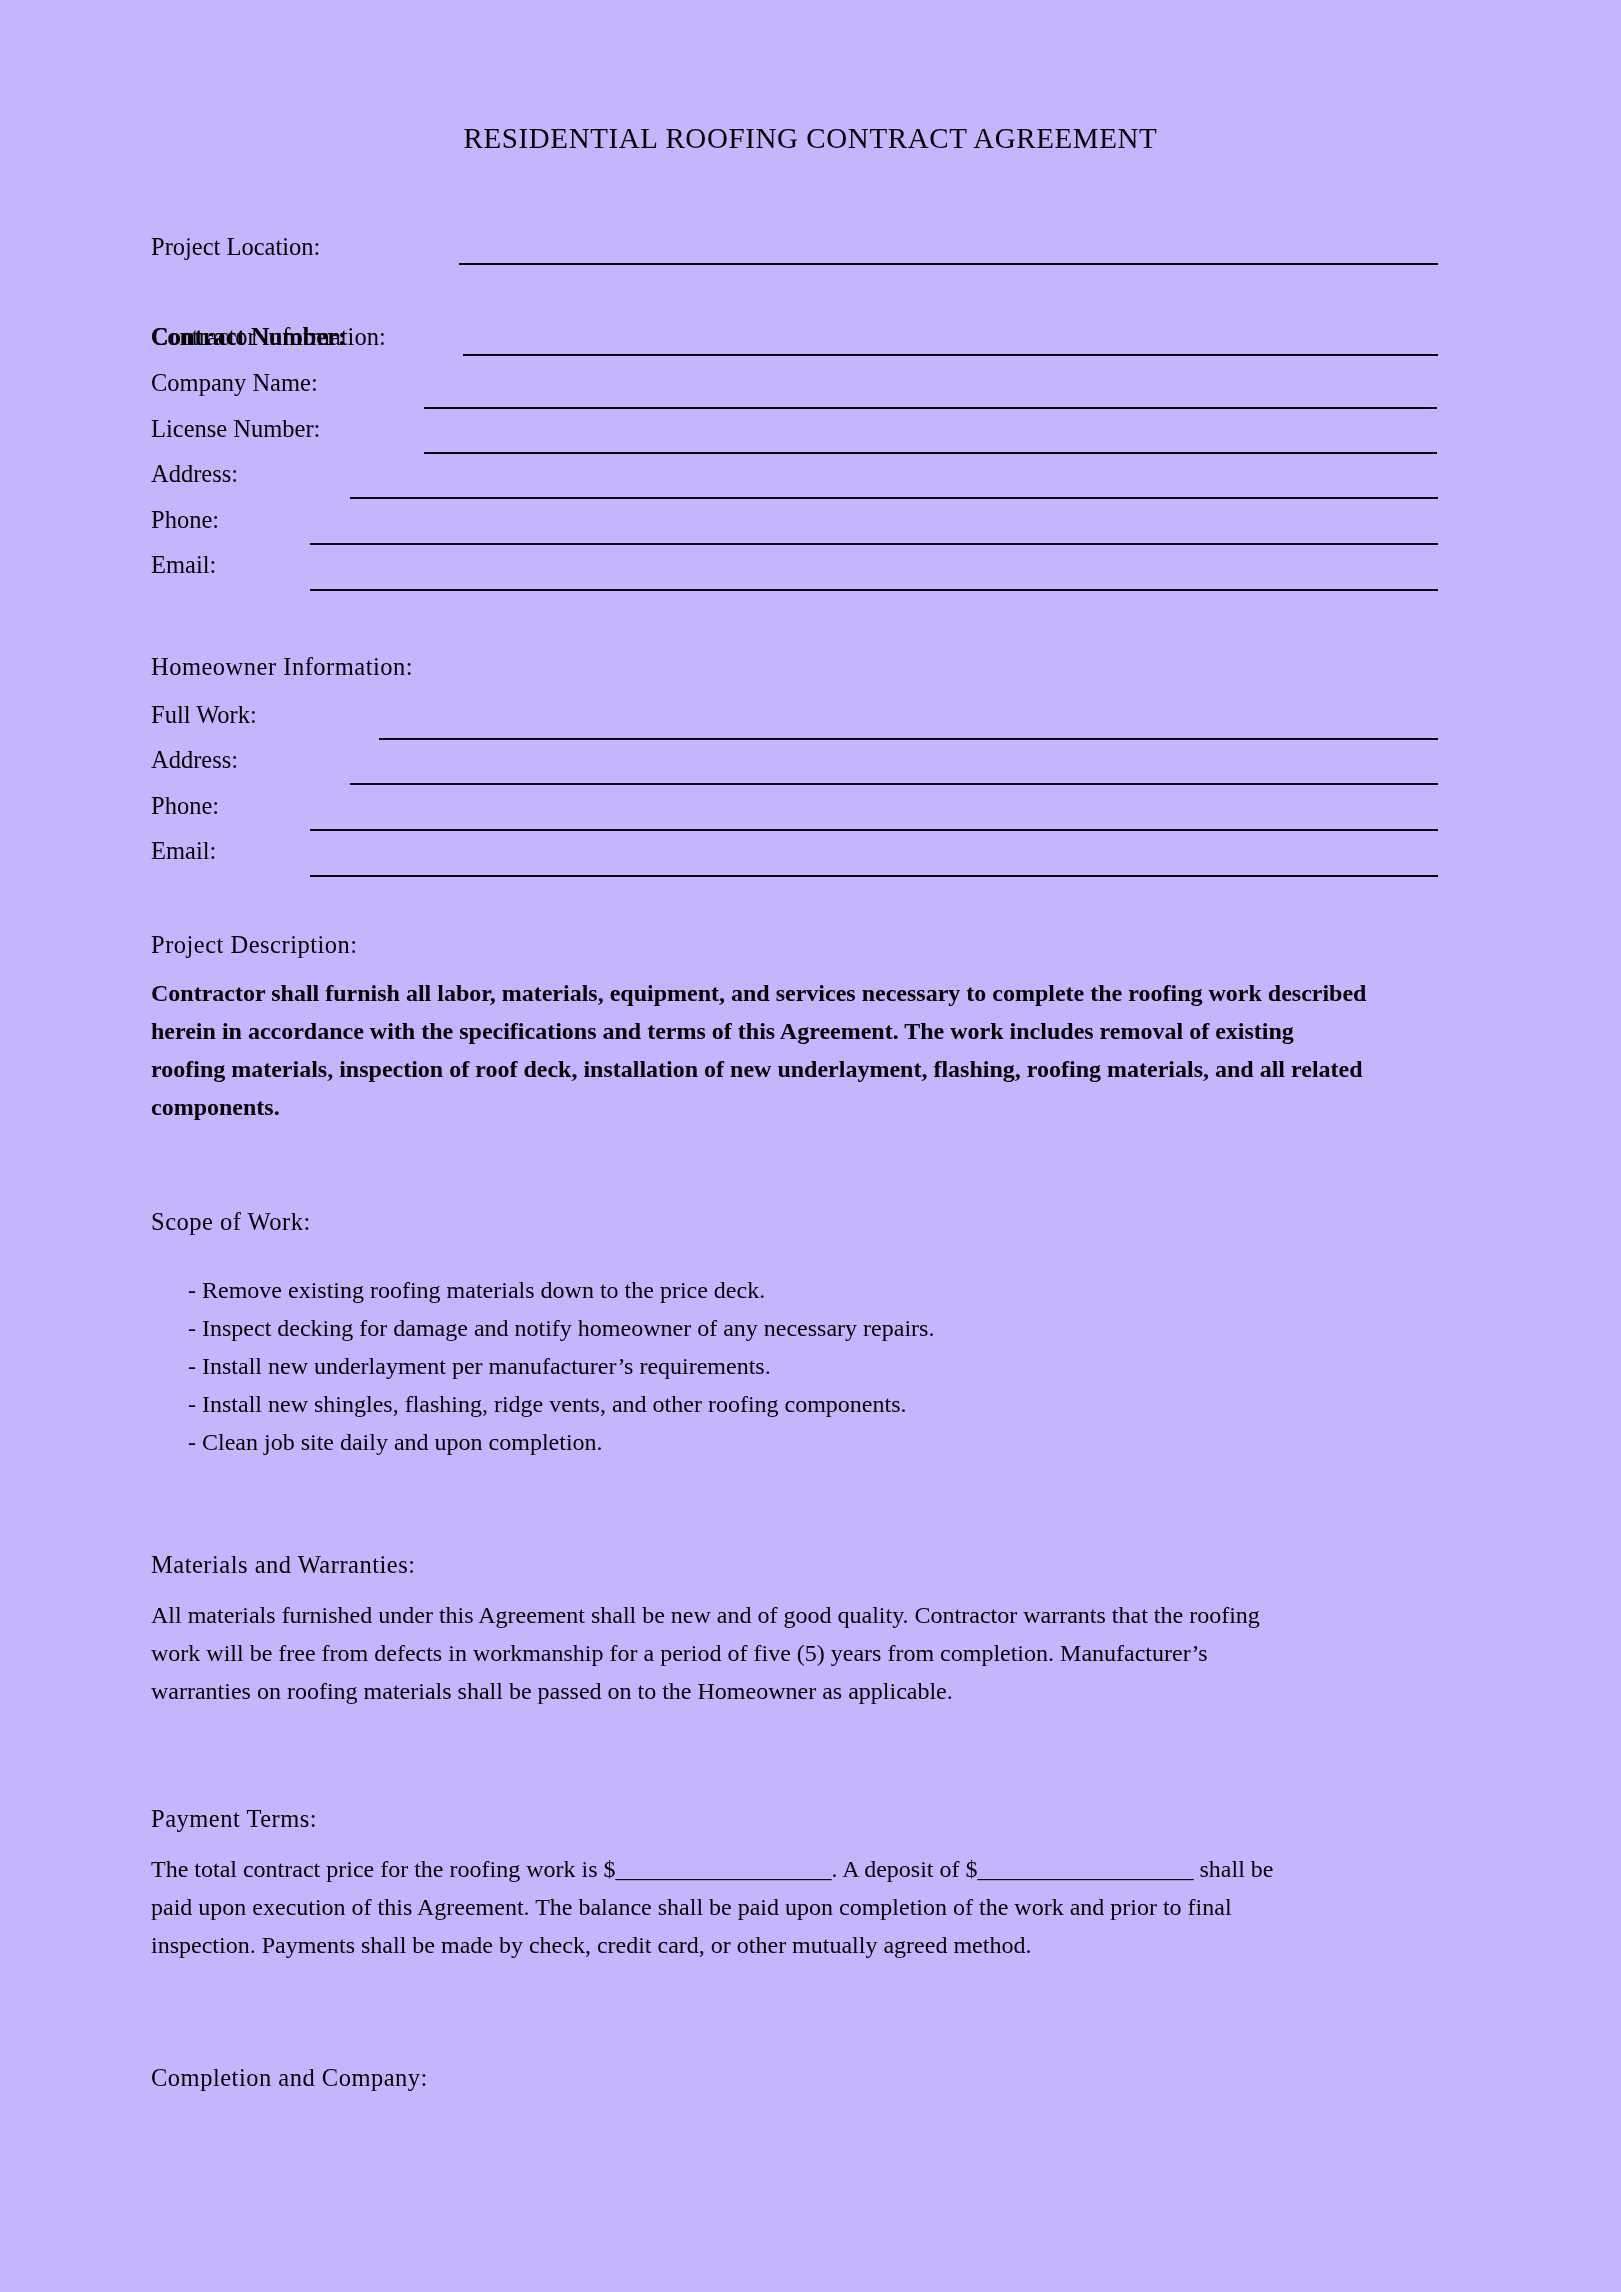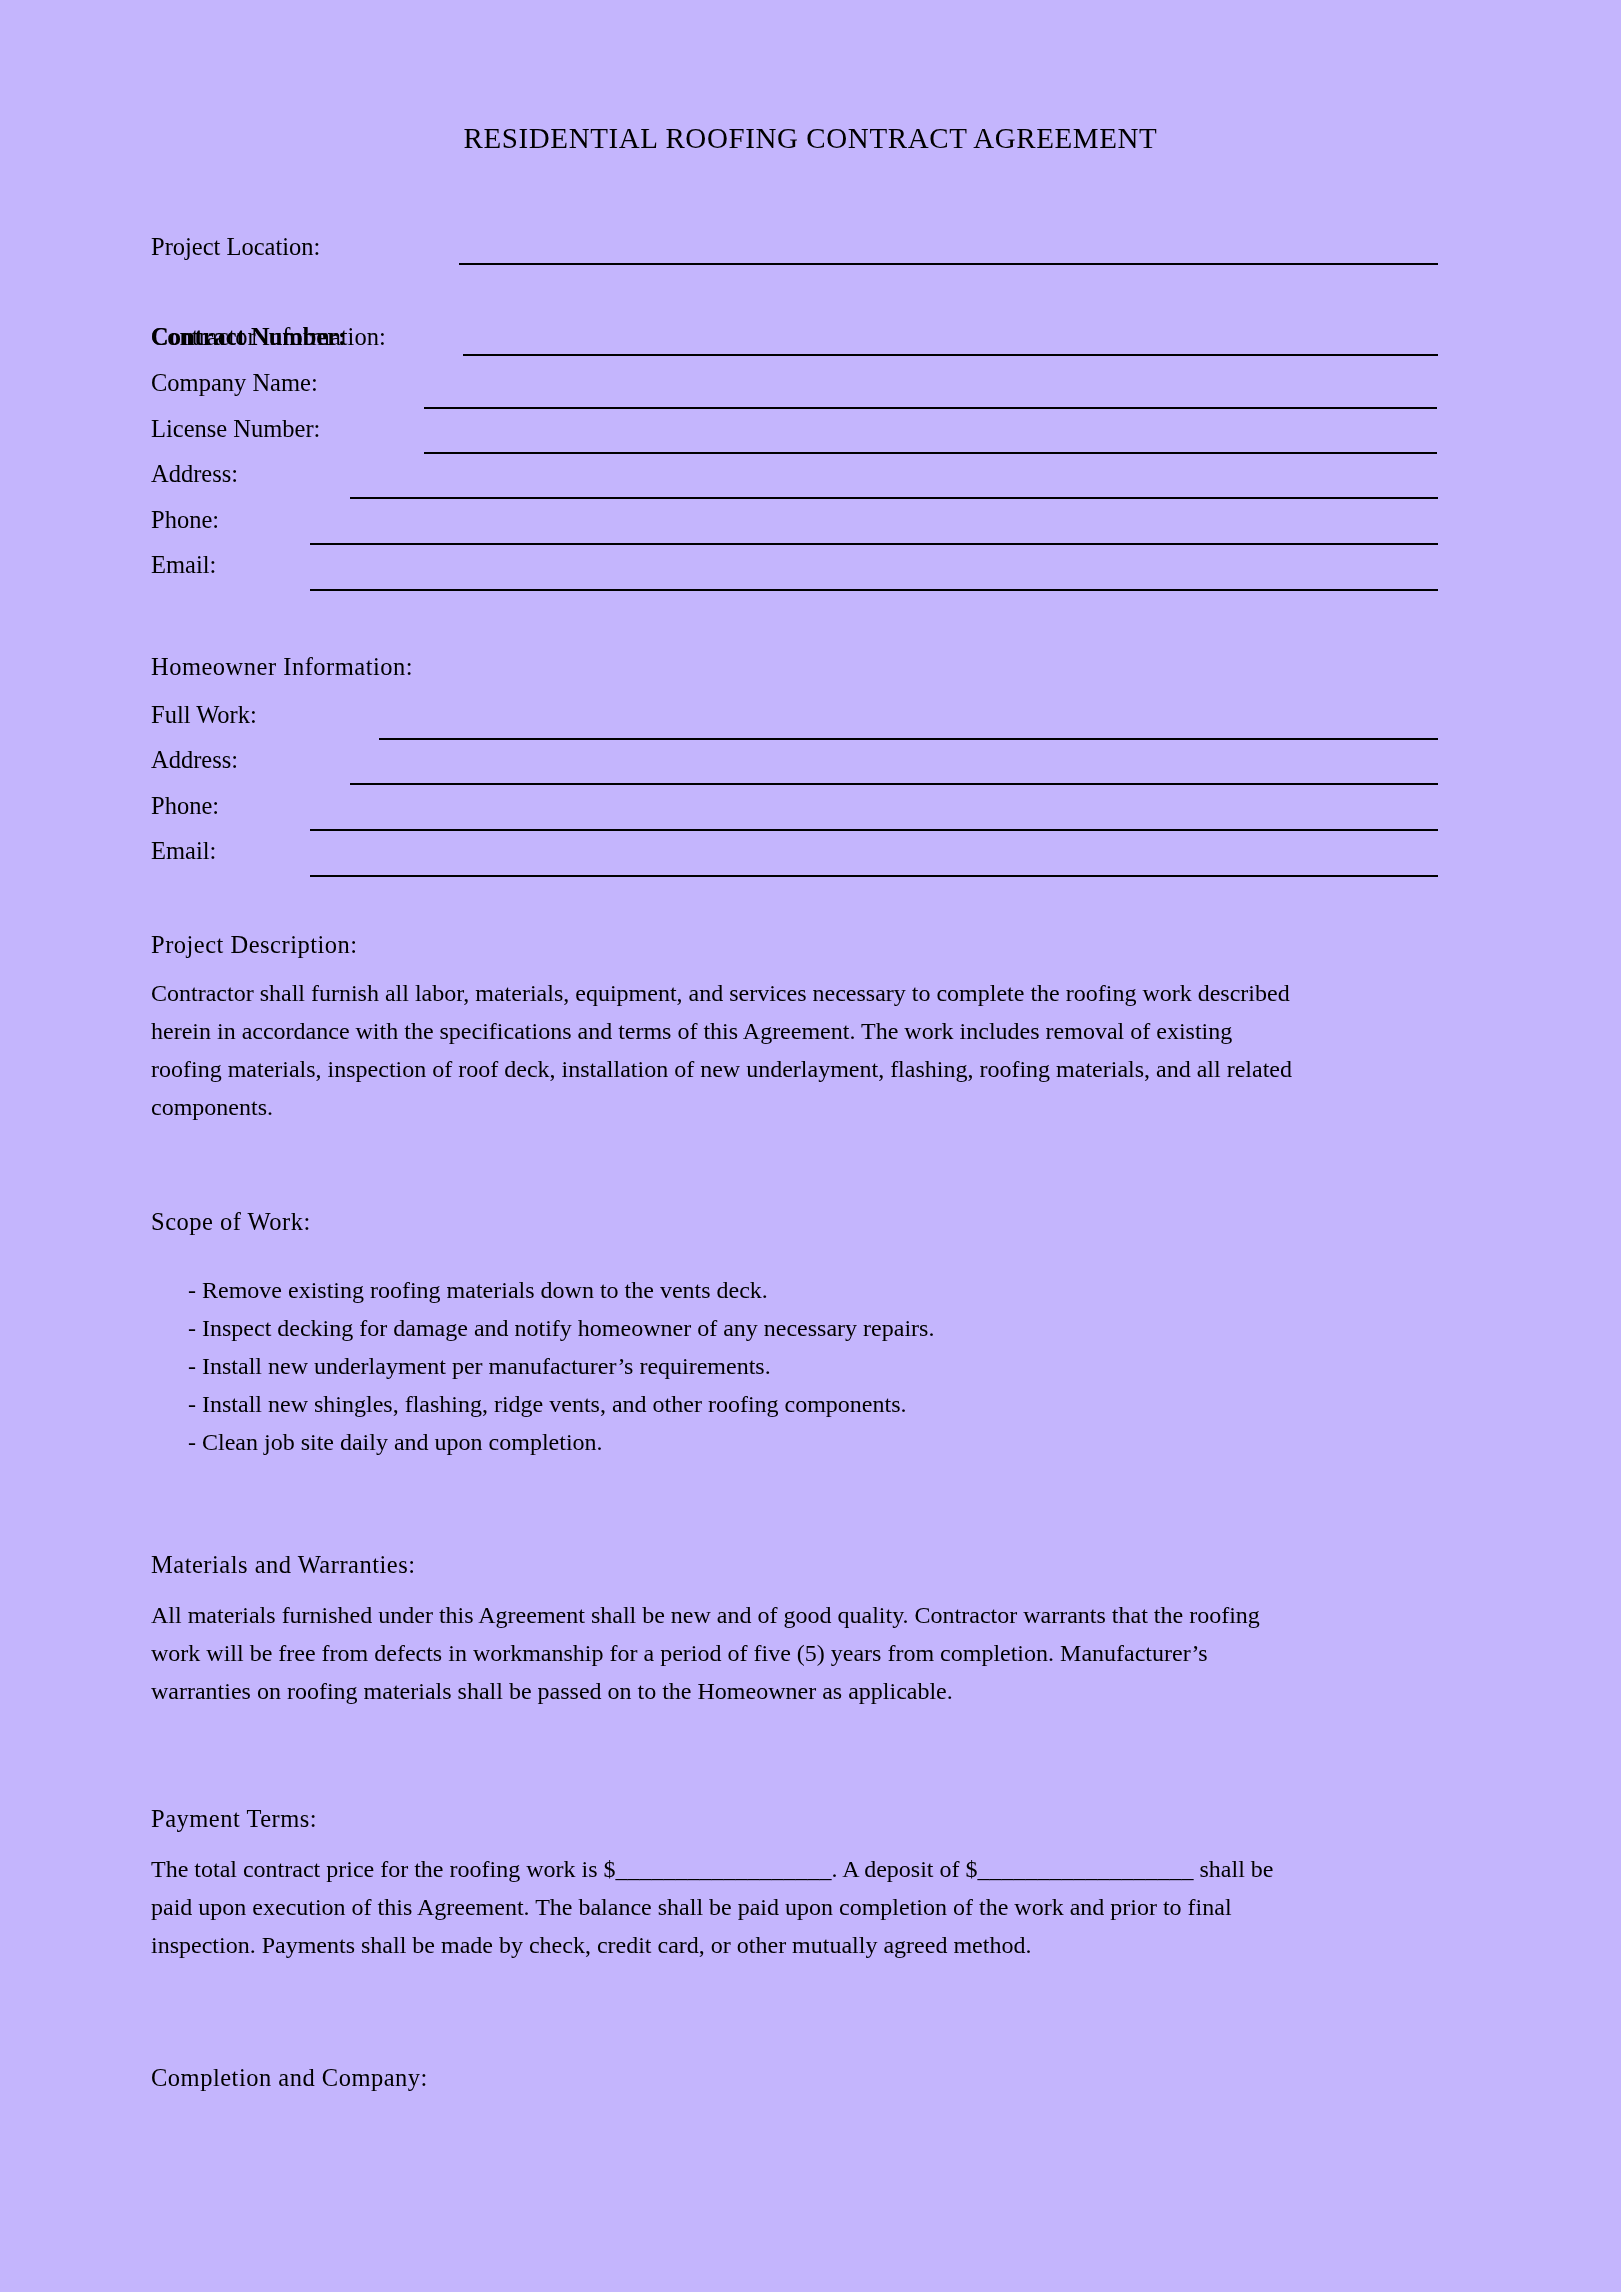--- a/index.html
+++ b/index.html
@@ -128,31 +128,31 @@
   <div class="rule" style="left:350px; top:783px; width:1088px;"></div>
 
   <div class="abs" style="left:151px; top:794px;">Phone:</div>
   <div class="rule" style="left:310px; top:829px; width:1128px;"></div>
 
   <div class="abs" style="left:151px; top:839px;">Email:</div>
   <div class="rule" style="left:310px; top:875px; width:1128px;"></div>
 
   <div class="section-head" style="left:151px; top:933px;">Project Description:</div>
 
-  <div class="para" style="left:151px; top:974px; width:1294px;">
+  <div class="para" style="left:151px; top:974px; width:1294px;font-weight:bold;">
     <span class="ln">Contractor shall furnish all labor, materials, equipment, and services necessary to complete the roofing work described</span>
     <span class="ln">herein in accordance with the specifications and terms of this Agreement. The work includes removal of existing</span>
     <span class="ln">roofing materials, inspection of roof deck, installation of new underlayment, flashing, roofing materials, and all related</span>
     <span class="ln">components.</span>
   </div>
 
   <div class="section-head" style="left:151px; top:1210px;">Scope of Work:</div>
 
   <div class="bullets" style="left:188px; top:1271px;">
-    <span class="bl">- Remove existing roofing materials down to the vents deck.</span>
+    <span class="bl">- Remove existing roofing materials down to the price deck.</span>
     <span class="bl">- Inspect decking for damage and notify homeowner of any necessary repairs.</span>
     <span class="bl">- Install new underlayment per manufacturer’s requirements.</span>
     <span class="bl">- Install new shingles, flashing, ridge vents, and other roofing components.</span>
     <span class="bl">- Clean job site daily and upon completion.</span>
   </div>
 
   <div class="section-head" style="left:151px; top:1553px;">Materials and Warranties:</div>
 
   <div class="para" style="left:151px; top:1596px; width:1294px;">
     <span class="ln">All materials furnished under this Agreement shall be new and of good quality. Contractor warrants that the roofing</span>

